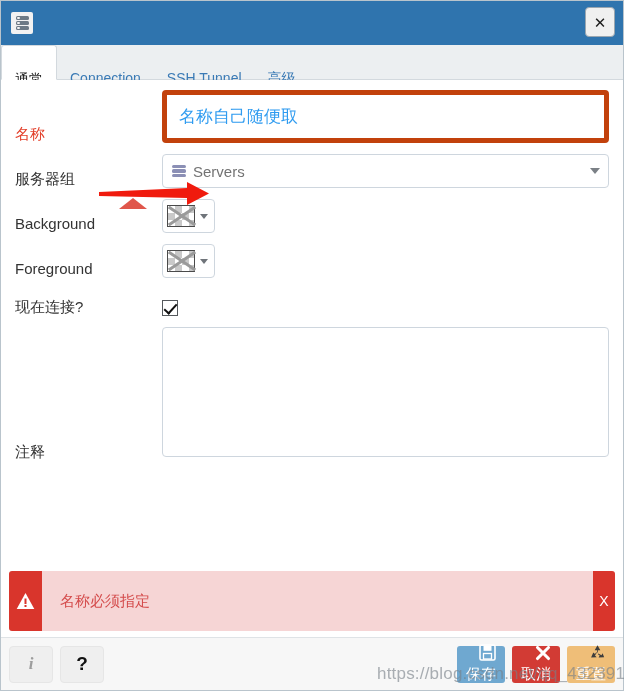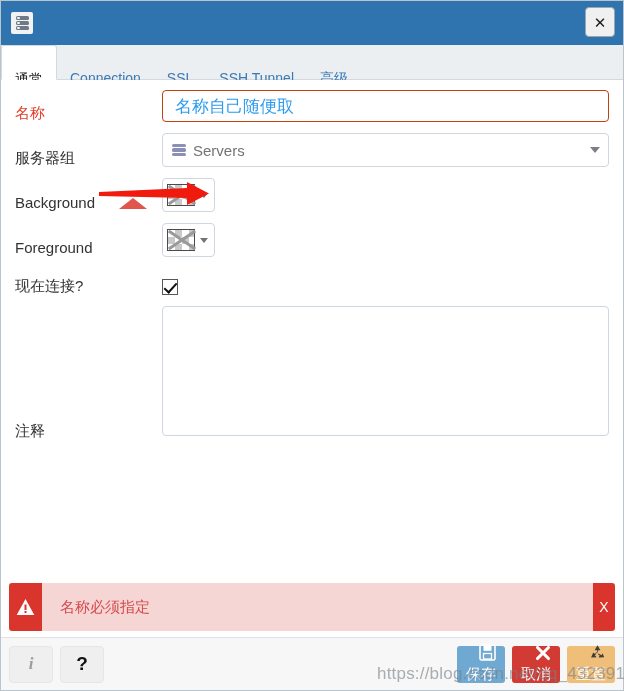--- a/index.html
+++ b/index.html
@@ -101,22 +101,22 @@
   .row .label {
     width: 147px; flex: 0 0 147px;
     font-size: 15px; color: #333333;
     padding-top: 9px;
     line-height: 1.2;
   }
   .row .label.required { color: #e23d28; }
   .field { flex: 1 1 auto; }
 
   .text-input {
-    width: 100%; height: 32px;
-    border: 1px solid #c2410c;
+    width: 100%; height: 53px;
+    border: 5px solid #c2410c;
     border-radius: 4px;
     background: #ffffff;
     font-size: 17px;
     color: #2e9bf0;
     padding: 0 12px;
     font-family: "Liberation Sans", "DejaVu Sans", sans-serif;
     outline: none;
   }
 
   .select-box {
@@ -217,21 +217,21 @@
     position: absolute;
     left: 98px; top: 99px;
     width: 112px; height: 32px;
     pointer-events: none;
   }
 
   
   .alert {
     flex: 0 0 auto;
     margin: 0 8px 6px 8px;
-    height: 48px;
+    height: 60px;
     display: flex; align-items: stretch;
     border-radius: 3px;
     overflow: hidden;
   }
   .alert-icon {
     width: 33px; flex: 0 0 33px;
     background: #d9352c;
     display: flex; align-items: center; justify-content: center;
   }
   .alert-icon svg { display: block; }
@@ -313,21 +313,20 @@
         <i></i>
     </span>
     <div class="close-btn">
       <span>✕</span>
     </div>
   </div>
 
   <div class="tabstrip">
     <div class="tab active">通常</div>
     <div class="tab">Connection</div>
-    <div class="tab">SSL</div>
     <div class="tab">SSH Tunnel</div>
     <div class="tab">高级</div>
   </div>
 
   <div class="body">
 
     <div class="row">
       <div class="label required">名称</div>
       <div class="field">
         <input class="text-input" type="text" value="名称自己随便取" style="">

